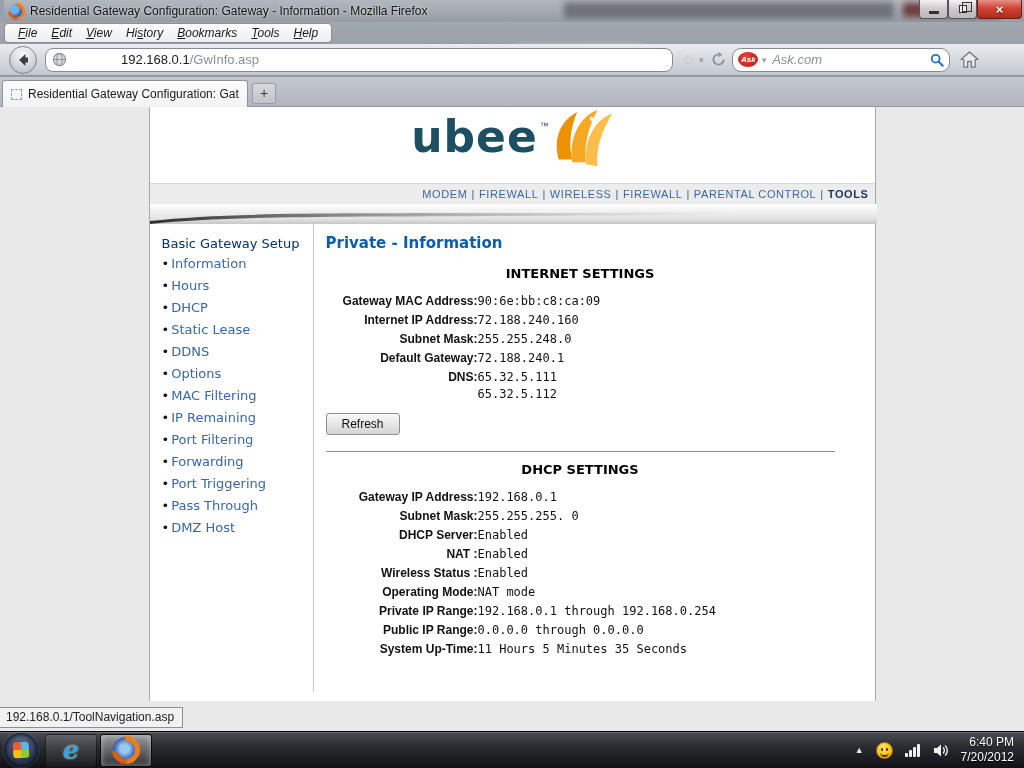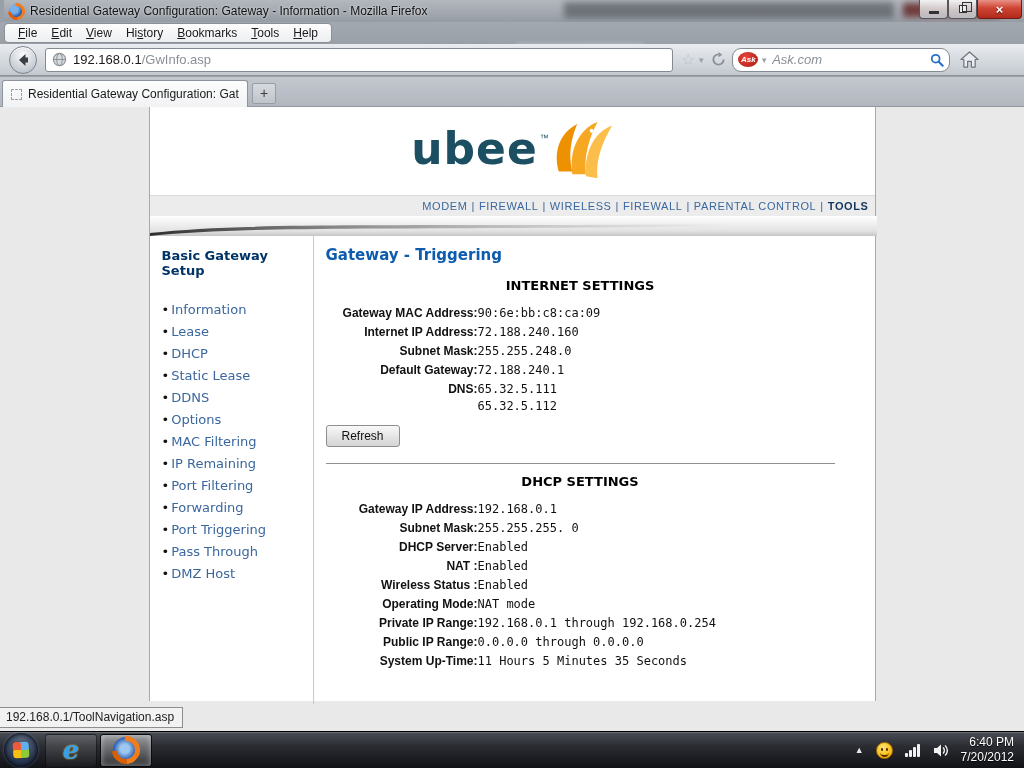--- a/index.html
+++ b/index.html
@@ -33,34 +33,34 @@
   .smudge.dark1 { left:560px; top:2px; width:330px; height:16px; background:rgba(40,42,48,.55); }
   .smudge.red1 { left:899px; top:3px; width:96px; height:14px; background:linear-gradient(90deg,#5a1f1d,#7a2a24 40%,#4a1715); }
   .smudge.icons { left:428px; top:26px; width:74px; height:13px; background:
     repeating-linear-gradient(90deg, rgba(70,74,80,.7) 0 10px, transparent 10px 24px); }
 
   
   .menubar { position:absolute; top:22px; left:0; width:1024px; height:22px;
     background:linear-gradient(#a2a8b0,#9aa0a8); }
   .menupill { position:absolute; left:4px; top:1px; height:20px; padding:0 6px;
     background:linear-gradient(#fdfdfd,#eceef0); border:1px solid #8b9097; border-radius:4px;
-    display:flex; align-items:flex-end; }
+    display:flex; align-items:flex-end;font-style:italic; }
   .menuitem { font-size:12px; color:#1a1a1a; padding:2px 7px; cursor:default; }
   .menuitem u { text-decoration:underline; }
 
   
   .navbar { position:absolute; top:44px; left:0; width:1024px; height:32px;
     background:linear-gradient(#e9ecf0,#cfd4da 70%,#c3c8cf); border-bottom:1px solid #8d939b;
     display:flex; align-items:center; }
   .backbtn { width:28px; height:28px; margin:0 8px 0 9px; border-radius:50%; flex:none;
     background:radial-gradient(circle at 50% 30%, #fafbfc, #c6ccd3 70%, #aab0b8);
     border:1px solid #7d838b; box-shadow:inset 0 1px 0 #fff; display:flex; align-items:center; justify-content:center; }
   .backbtn svg { display:block; }
-  .urlfield { flex:none; width:628px; height:24px; background:#fff; border:1px solid #858b93; border-radius:3px;
-    display:flex; align-items:center; padding:0 6px; }
+  .urlfield { flex:none; width:628px; height:24px; background:#fff; border:1px solid #858b93; border-radius:8px;
+    display:flex; align-items:center; padding:0 6px;gap:48px; }
   .urlfield .globe { margin-right:6px; display:flex; }
   .urltext { font-size:13px; color:#1a1a1a; white-space:nowrap; }
   .urltext .path { color:#8a8f96; }
   .bartools { display:flex; align-items:center; margin:0 6px 0 8px; }
   .star { font-size:16px; color:#b9bec5; line-height:1; }
   .drop { font-size:8px; color:#9aa0a8; margin:2px 4px 0 2px; }
   .reload svg { display:block; margin-left:2px; }
   .searchbox { flex:none; width:218px; height:24px; background:#fff; border:1px solid #858b93; border-radius:9px;
     display:flex; align-items:center; padding:0 5px; }
   .searchbox input { flex:1; border:none; outline:none; font-size:13px; min-width:0;
@@ -76,37 +76,37 @@
     display:flex; align-items:center; padding:0 8px; }
   .tab .fav { width:11px; height:11px; border:1px dashed #9aa0a8; margin-right:6px; flex:none; }
   .tab .tlabel { font-size:12px; color:#1a1a1a; white-space:nowrap; overflow:hidden; }
   .newtab { position:absolute; left:252px; top:6px; width:24px; height:21px; background:linear-gradient(#d6dade,#c0c5cb);
     border:1px solid #979da5; border-radius:2px; font-size:14px; color:#3a3f45; text-align:center; line-height:19px; }
 
   
   .viewport { position:absolute; top:107px; left:0; width:1024px; height:624px; background:#e9e9e9; }
   .site { width:727px; height:594px; margin:0 auto; background:#fff;
     border-left:1px solid #a9a9a9; border-right:1px solid #a9a9a9; position:relative; }
-  .site-header { height:88px; display:flex; align-items:center; justify-content:center; }
+  .site-header { height:76px; display:flex; justify-content:center; }
   .logo { display:flex; align-items:flex-start; }
   .logo .word { font-family:"DejaVu Sans",sans-serif; font-weight:bold; font-size:44px; line-height:60px;
     color:#1d4f63; letter-spacing:1px; }
   .logo .tm { font-size:9px; color:#1d4f63; margin:14px 2px 0 2px; }
   .logo svg { margin-top:2px; }
   .site-nav { height:21px; background:#ececec; border-top:1px solid #d8d8d8; text-align:right;
     font-size:11px; letter-spacing:.6px; line-height:20px; padding-right:6px; }
   .site-nav a { color:#3a679e; text-decoration:none; }
   .site-nav .sep { color:#3a679e; margin:0 4px; }
   .site-nav a.active { color:#14365f; font-weight:bold; }
   .swoosh { height:20px; }
   .swoosh svg { display:block; }
   .site-body { display:flex; height:468px; }
   .sidebar { width:164px; flex:none; border-right:1px solid #c9c9c9; padding:12px 0 0 12px;
     font-family:"DejaVu Sans",sans-serif; }
-  .sb-head { font-size:13px; font-weight:bold; color:#003366; margin-bottom:21px; }
+  .sb-head { font-size:13px; font-weight:normal; color:#003366; margin-bottom:2px; }
   .sb-item { font-size:13px; line-height:22px; color:#3a679e; cursor:pointer; white-space:nowrap; }
   .sb-item::before { content:"•"; color:#111; margin-right:2px; font-size:13px; }
   .main { flex:1; padding:10px 40px 0 12px; font-family:"DejaVu Sans",sans-serif; }
   .page-title { font-size:15px; font-weight:bold; color:#0d5cad; margin-bottom:14px; }
   .sect-head { text-align:center; font-size:13px; font-weight:bold; color:#000; margin:10px 0 12px 0; }
   .srow { display:flex; margin-bottom:2px; }
   .srow .lab { width:152px; flex:none; font-family:"Liberation Sans",sans-serif;
     font-weight:bold; font-size:12px; color:#111; line-height:17px;text-align:right; }
   .srow .val { font-family:"DejaVu Sans Mono",monospace; font-size:12px; color:#111; line-height:17px;text-align:center; }
   .refresh { margin:8px 0 6px 0; width:74px; height:22px; font-family:"Liberation Sans",sans-serif;
@@ -273,37 +273,37 @@
         <rect width="727" height="20" fill="url(#swbg)"></rect>
         <path d="M0,17 C120,4 280,13 727,6 L727,8 C280,16 120,8 0,20 Z" fill="url(#swfade)"></path>
       </svg>
     </div>
 
     <div class="site-body">
       <div class="sidebar">
         <div class="sb-head">Basic Gateway Setup</div>
         <div id="sb-items">
             <div class="sb-item">Information</div>
-            <div class="sb-item">Lease</div>
+            <div class="sb-item">Hours</div>
             <div class="sb-item">DHCP</div>
             <div class="sb-item">Static Lease</div>
             <div class="sb-item">DDNS</div>
             <div class="sb-item">Options</div>
             <div class="sb-item">MAC Filtering</div>
             <div class="sb-item">IP Remaining</div>
             <div class="sb-item">Port Filtering</div>
             <div class="sb-item">Forwarding</div>
             <div class="sb-item">Port Triggering</div>
             <div class="sb-item">Pass Through</div>
             <div class="sb-item">DMZ Host</div>
           </div>
       </div>
 
       <div class="main">
-        <div class="page-title">Gateway - Triggering</div>
+        <div class="page-title">Private - Information</div>
 
         <div class="sect-head">INTERNET SETTINGS</div>
         <div id="inet-rows">
             <div class="srow">
               <div class="lab">Gateway MAC Address:</div>
               <div class="val">
                 <div>90:6e:bb:c8:ca:09</div>
               </div>
             </div>
             <div class="srow">

